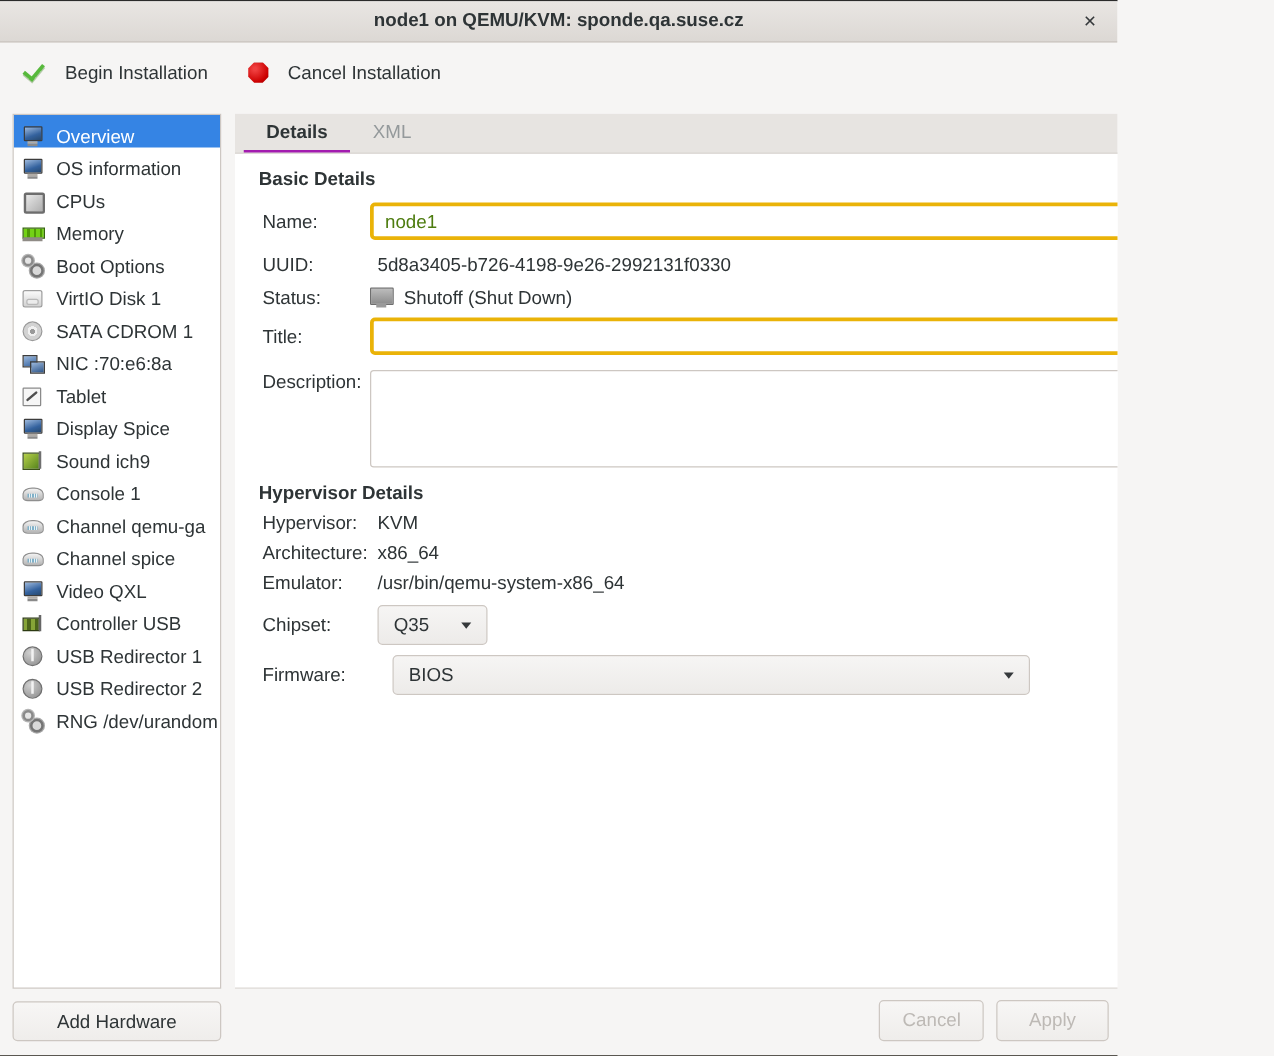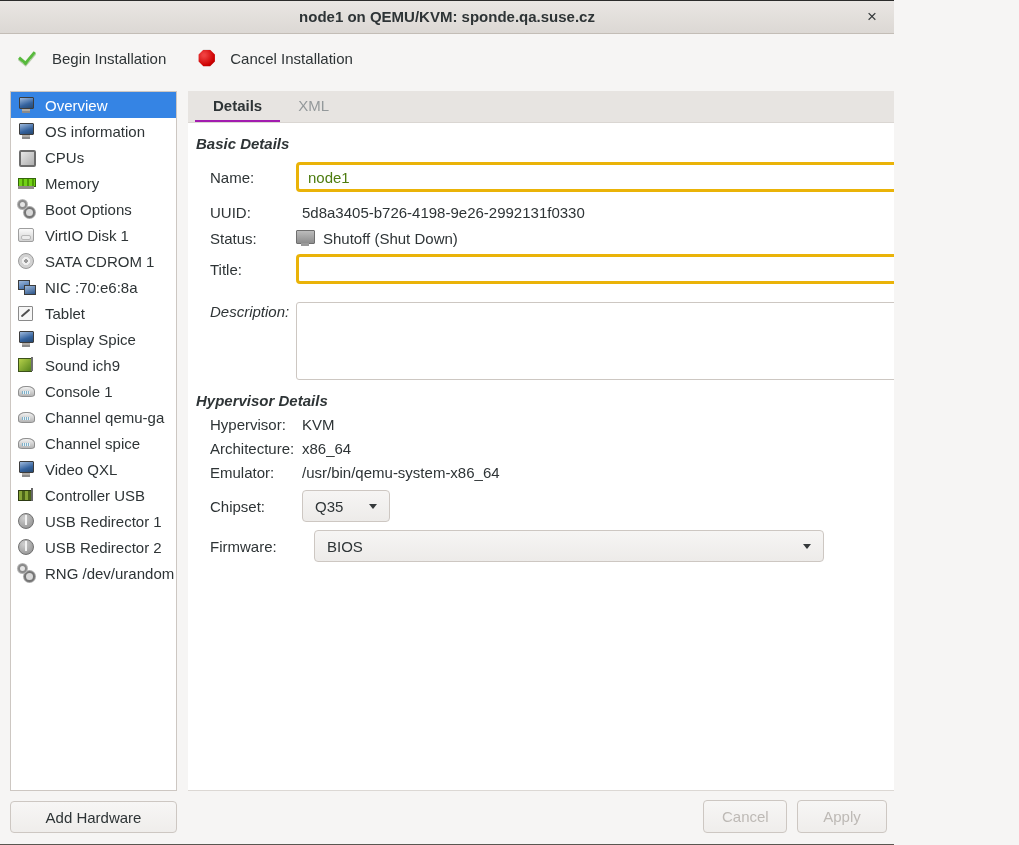--- a/index.html
+++ b/index.html
@@ -28,21 +28,21 @@
     border-left:3px solid #57b93c; border-bottom:3px solid #57b93c;
     transform:rotate(-50deg); box-shadow:-1px 1px 0 rgba(60,120,30,.35); }
   .ic-stop { position:relative; width:17px; height:17px; display:inline-block;
     background:radial-gradient(circle at 35% 30%, #f04040 8%, #cc0000 65%, #8f0000 100%);
     clip-path:polygon(30% 2%,70% 2%,98% 30%,98% 70%,70% 98%,30% 98%,2% 70%,2% 30%);
     box-shadow:0 0 0 2px #b9b5b0; border-radius:2px; }
 
   
   .sidebar { position:absolute; left:10px; top:90px; width:167px; height:700px;
     background:#ffffff; border:1px solid #cdc7c2; overflow:hidden; }
-  .s-item { display:flex; align-items:center; height:26px; padding-left:6px; gap:9px;
+  .s-item { display:flex; align-items:flex-end; height:26px; padding-left:6px; gap:9px;
     cursor:pointer; white-space:nowrap; }
   .s-item.selected { background:#3584e4; color:#ffffff; }
   .s-label { font-size:15px; }
 
   .ic { position:relative; width:19px; height:18px; flex:none; display:inline-block; }
   .ic-computer::before,.ic-display::before { content:""; position:absolute; left:2px; top:1px;
     width:13px; height:10px; background:linear-gradient(160deg,#9db9dd 0%,#34629e 60%,#27496f 100%);
     border:1px solid #3c3c3c; border-radius:1px; }
   .ic-computer::after,.ic-display::after { content:""; position:absolute; left:5px; top:13px;
     width:8px; height:2px; background:#b0aca7; box-shadow:0 2px 0 #8a8a8a; }
@@ -96,34 +96,34 @@
 
   
   .main { position:absolute; left:188px; top:90px; width:821px; height:700px;
     background:#ffffff; border-bottom:1px solid #dcd8d4; }
   .tabbar { height:32px; background:#e7e4e1; display:flex; align-items:stretch;
     border-bottom:1px solid #dad6d2; }
   .tab { padding:0 18px; line-height:29px; color:#94999b; cursor:pointer; margin-top:0; }
   .tab.active { color:#2e3436; font-weight:bold; border-bottom:2px solid #a21caf; margin-left:7px; }
 
   .content { padding:0; }
-  .sect { font-weight:bold; margin:12px 0 0 8px;font-style:italic; }
+  .sect { font-weight:bold; margin:12px 0 0 19px; }
   .row { display:flex; align-items:center; margin-left:22px; margin-right:2px; }
   .lbl { width:86px; flex:none; color:#2e3436; }
   .val { margin-left:6px; }
   .row input[type=text] { flex:1; height:30px; border:3px solid #eab308; border-radius:4px;
     padding:0 9px; font:inherit; color:#4d7c0f; background:#fff; outline:none; }
   .row textarea { flex:1; height:78px; border:1px solid #cdc7c2; border-radius:3px;
     padding:4px 8px; font:inherit; resize:none; outline:none; }
   .row-name { margin-top:10px; }
   .row-uuid { margin-top:12px; }
   .row-status { margin-top:8px; }
   .status-wrap { display:flex; align-items:center; gap:8px; margin-left:0; }
   .row-title { margin-top:7px; }
-  .row-desc { margin-top:18px; align-items:flex-start;font-style:italic; }
+  .row-desc { margin-top:12px; align-items:flex-start; }
   .row-desc .lbl { line-height:20px; }
   .row-hyp { margin-top:7px; }
   .row-chipset { margin-top:9px; }
   .row-firmware { margin-top:8px;gap:12px; }
 
   .combo { display:flex; align-items:center; height:32px; background:linear-gradient(#f6f5f4,#edebe9);
     border:1px solid #cdc7c2; border-radius:4px; padding:0 12px; cursor:pointer; margin-left:6px; }
   .combo .arrow { width:0; height:0; border-left:4px solid transparent;
     border-right:4px solid transparent; border-top:5px solid #35393b; margin-left:auto; }
   .combo-chipset { width:88px; }

